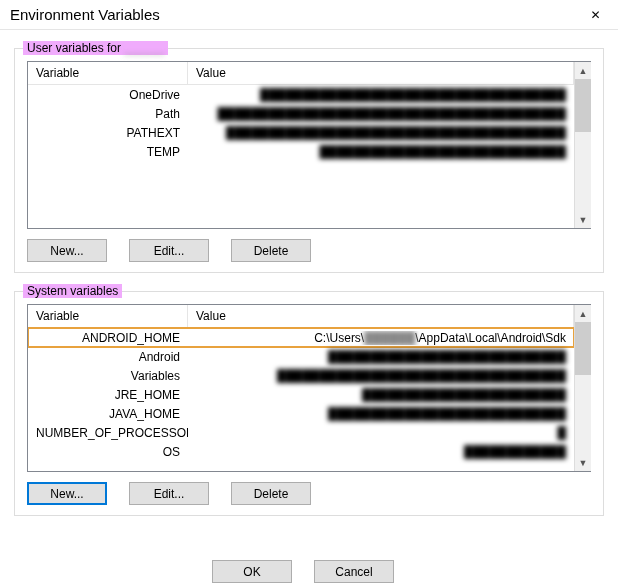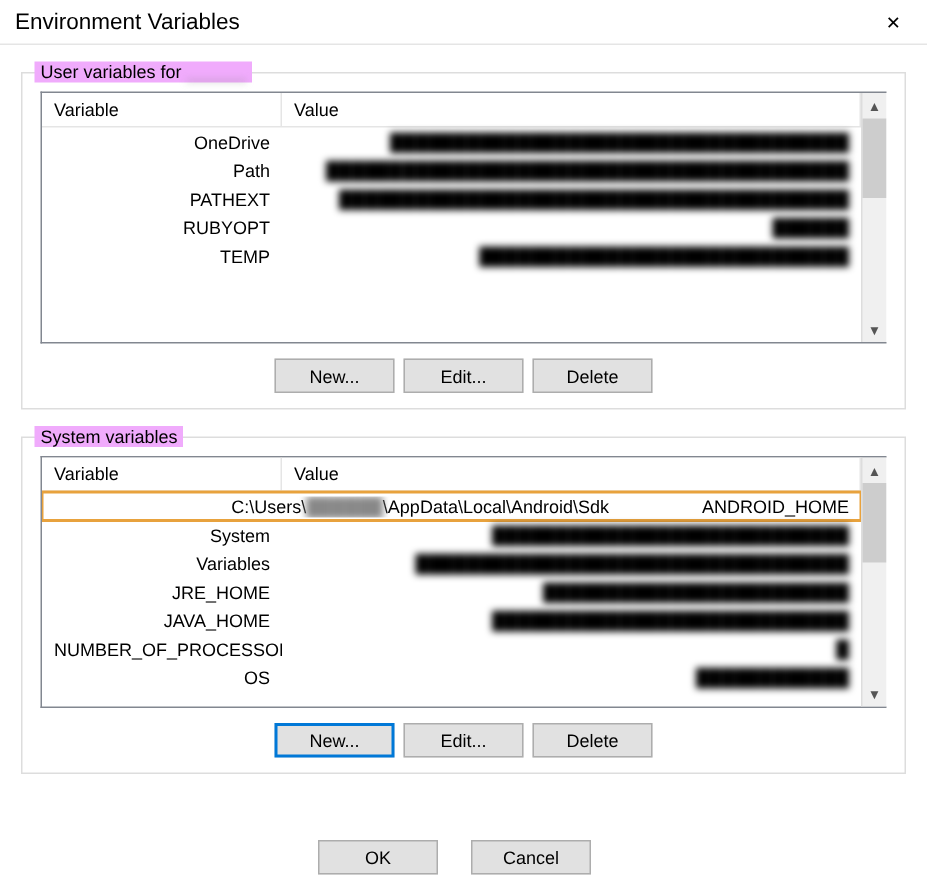--- a/index.html
+++ b/index.html
@@ -26,21 +26,21 @@
 .row .cell { padding: 0 8px; font-size: 12px; color: #000; white-space: nowrap; overflow: hidden; text-align: right; }
 .row.highlighted { outline: 2px solid #e8a23d; outline-offset: -1px; }
 
 .blur { filter: blur(2.5px); user-select: none; color: #888; }
 
 .scrollbar { width: 17px; background: #f0f0f0; border-left: 1px solid #ddd; display: flex; flex-direction: column; }
 .scroll-arrow { height: 17px; display: flex; align-items: center; justify-content: center; font-size: 9px; color: #555; }
 .scroll-track { flex: 1; position: relative; }
 .scroll-thumb { position: absolute; left: 0; right: 0; top: 0; height: 40%; background: #cdcdcd; }
 
-.button-row { display: flex; justify-content: center; gap: 6px; margin-top: 10px; }
+.button-row { display: flex; justify-content: flex-start; gap: 22px; margin-top: 10px; }
 .btn { width: 80px; height: 23px; background: #e1e1e1; border: 1px solid #adadad; font-size: 12px; color: #000; display: flex; align-items: center; justify-content: center; cursor: default; }
 .btn.focused { border: 2px solid #0078d7; background: #e1e1e1; }
 .footer-inner { display:flex; justify-content:center; gap:22px; padding: 14px 26px 14px 14px;}
 </style>
 </head>
 <body>
 
 <div class="titlebar">
   <div class="title">Environment Variables</div>
   <div class="close">
@@ -67,24 +67,20 @@
             </div>
             <div class="row">
               <div class="cell col-name">Path</div>
               <div class="cell col-value blur">█████████████████████████████████████████</div>
             </div>
             <div class="row">
               <div class="cell col-name">PATHEXT</div>
               <div class="cell col-value blur">████████████████████████████████████████</div>
             </div>
             <div class="row">
-              <div class="cell col-name">RUBYOPT</div>
-              <div class="cell col-value blur">██████</div>
-            </div>
-            <div class="row">
               <div class="cell col-name">TEMP</div>
               <div class="cell col-value blur">█████████████████████████████</div>
             </div>
           </div>
       </div>
       <div class="scrollbar">
         <div class="scroll-arrow">▲</div>
         <div class="scroll-track">
             <div class="scroll-thumb"></div>
           </div>
@@ -101,25 +97,25 @@
   <div class="groupbox">
     <div class="groupbox-label">System variables</div>
     <div class="table-wrap">
       <div class="table-inner">
         <div class="table-head">
           <div class="col col-name">Variable</div>
           <div class="col col-value">Value</div>
         </div>
         <div class="table-body" id="system-rows">
             <div class="row highlighted">
+              <div class="cell col-name">ANDROID_HOME</div>
               <div class="cell col-value"><span>C:\Users\</span><span class="blur">██████</span><span>\AppData\Local\Android\Sdk</span></div>
-              <div class="cell col-name">ANDROID_HOME</div>
             </div>
             <div class="row">
-              <div class="cell col-name">System</div>
+              <div class="cell col-name">Android</div>
               <div class="cell col-value blur">████████████████████████████</div>
             </div>
             <div class="row">
               <div class="cell col-name">Variables</div>
               <div class="cell col-value blur">██████████████████████████████████</div>
             </div>
             <div class="row">
               <div class="cell col-name">JRE_HOME</div>
               <div class="cell col-value blur">████████████████████████</div>
             </div>

